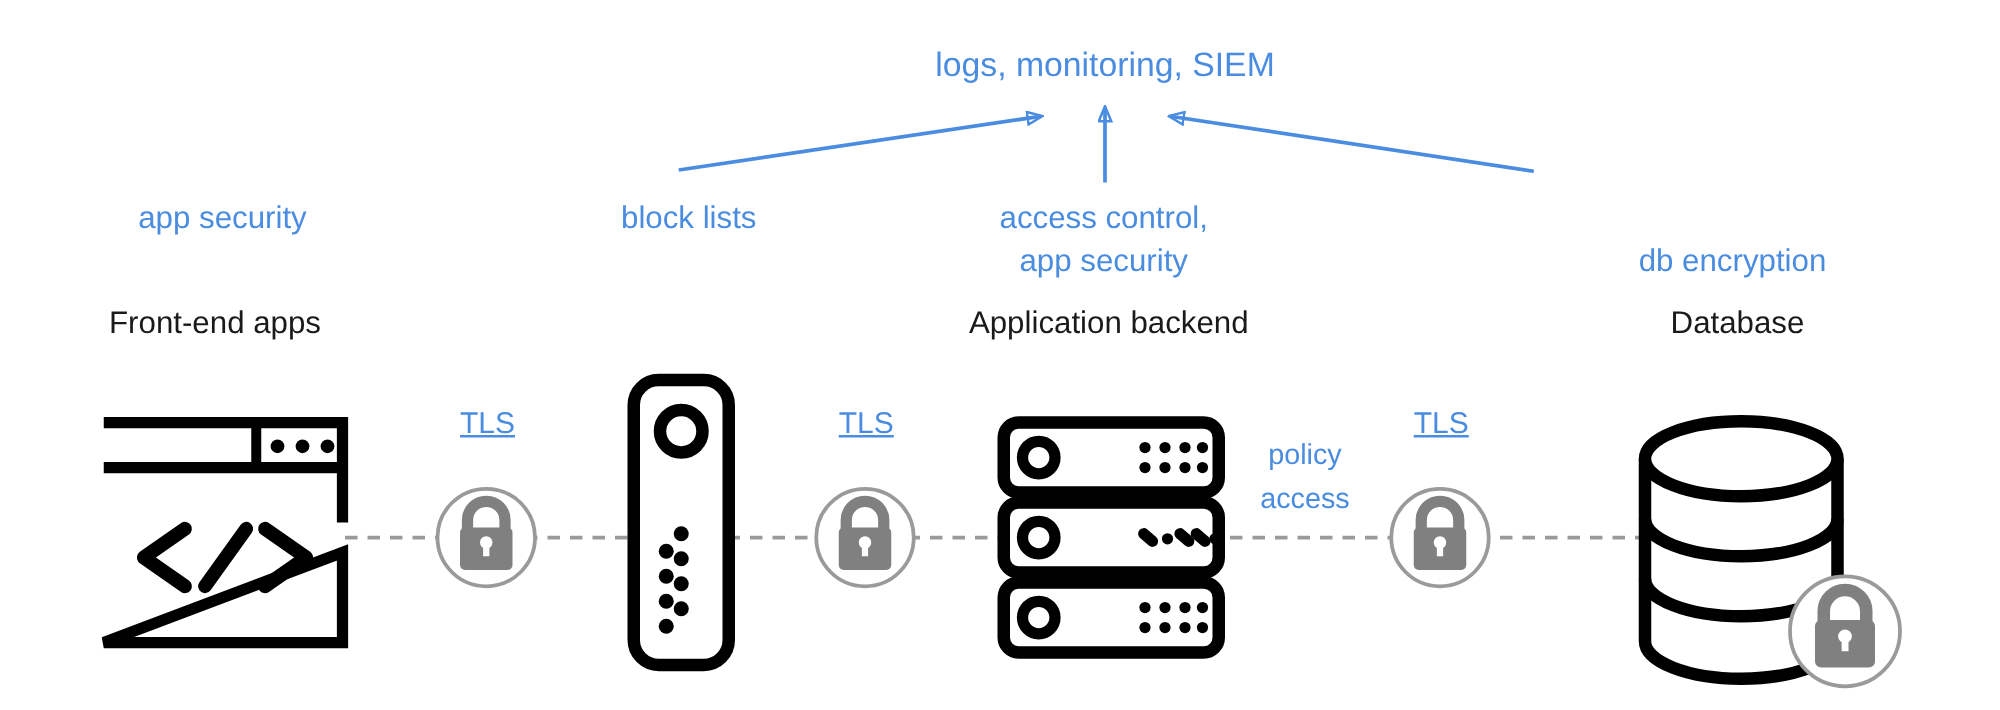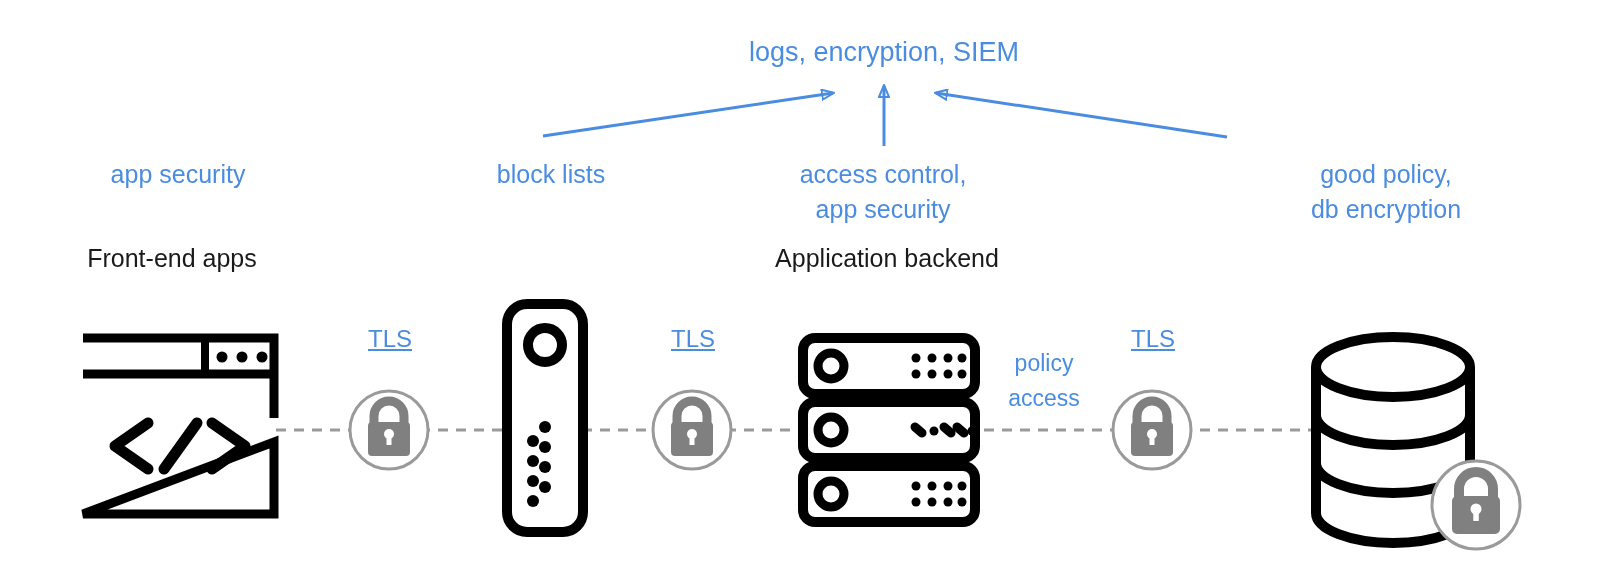--- a/index.html
+++ b/index.html
@@ -72,37 +72,37 @@
       </marker>
     </defs>
 
     <line x1="543" y1="136" x2="833" y2="93" stroke="#4a8ce0" stroke-width="3" marker-end="url(#openArrow)"></line>
 
     <line x1="884" y1="146" x2="884" y2="86" stroke="#4a8ce0" stroke-width="3" marker-end="url(#openArrow)"></line>
 
     <line x1="1227" y1="137" x2="936" y2="93" stroke="#4a8ce0" stroke-width="3" marker-end="url(#openArrow)"></line>
   </svg>
 
-  <div class="lbl lbl-head" style="left:668px; top:36px; width:432px;">logs, encryption, SIEM</div>
+  <div class="lbl lbl-head" style="left:668px; top:36px; width:432px;">logs, monitoring, SIEM</div>
 
   <div class="lbl lbl-blue" style="left:48px; top:159px; width:260px;">app security</div>
 
   <div class="lbl lbl-blue" style="left:752px; top:159px; width:262px;">access control,</div>
 
   <div class="lbl lbl-blue" style="left:421px; top:159px; width:260px;">block lists</div>
   <div class="lbl lbl-blue" style="left:752px; top:194px; width:262px;">app security</div>
 
-  <div class="lbl lbl-blue" style="left:1255px; top:159px; width:262px;">good policy,</div>
   <div class="lbl lbl-blue" style="left:1255px; top:194px; width:262px;">db encryption</div>
 
   <div class="lbl lbl-black" style="left:42px; top:243px; width:260px;">Front-end apps</div>
 
 
   <div class="lbl lbl-black" style="left:757px; top:243px; width:260px;">Application backend</div>
 
+  <div class="lbl lbl-black" style="left:1260px; top:243px; width:260px;">Database</div>
 
   <div class="lbl lbl-tls" style="left:330px; top:325px; width:120px;">TLS</div>
   <div class="lbl lbl-tls" style="left:633px; top:325px; width:120px;">TLS</div>
   <div class="lbl lbl-tls" style="left:1093px; top:325px; width:120px;">TLS</div>
 
   <div class="lbl lbl-small-blue" style="left:988px; top:348px; width:112px;">policy</div>
   <div class="lbl lbl-small-blue" style="left:988px; top:383px; width:112px;">access</div>
 
   <svg id="icon-layer" viewBox="0 0 1600 568">
 

